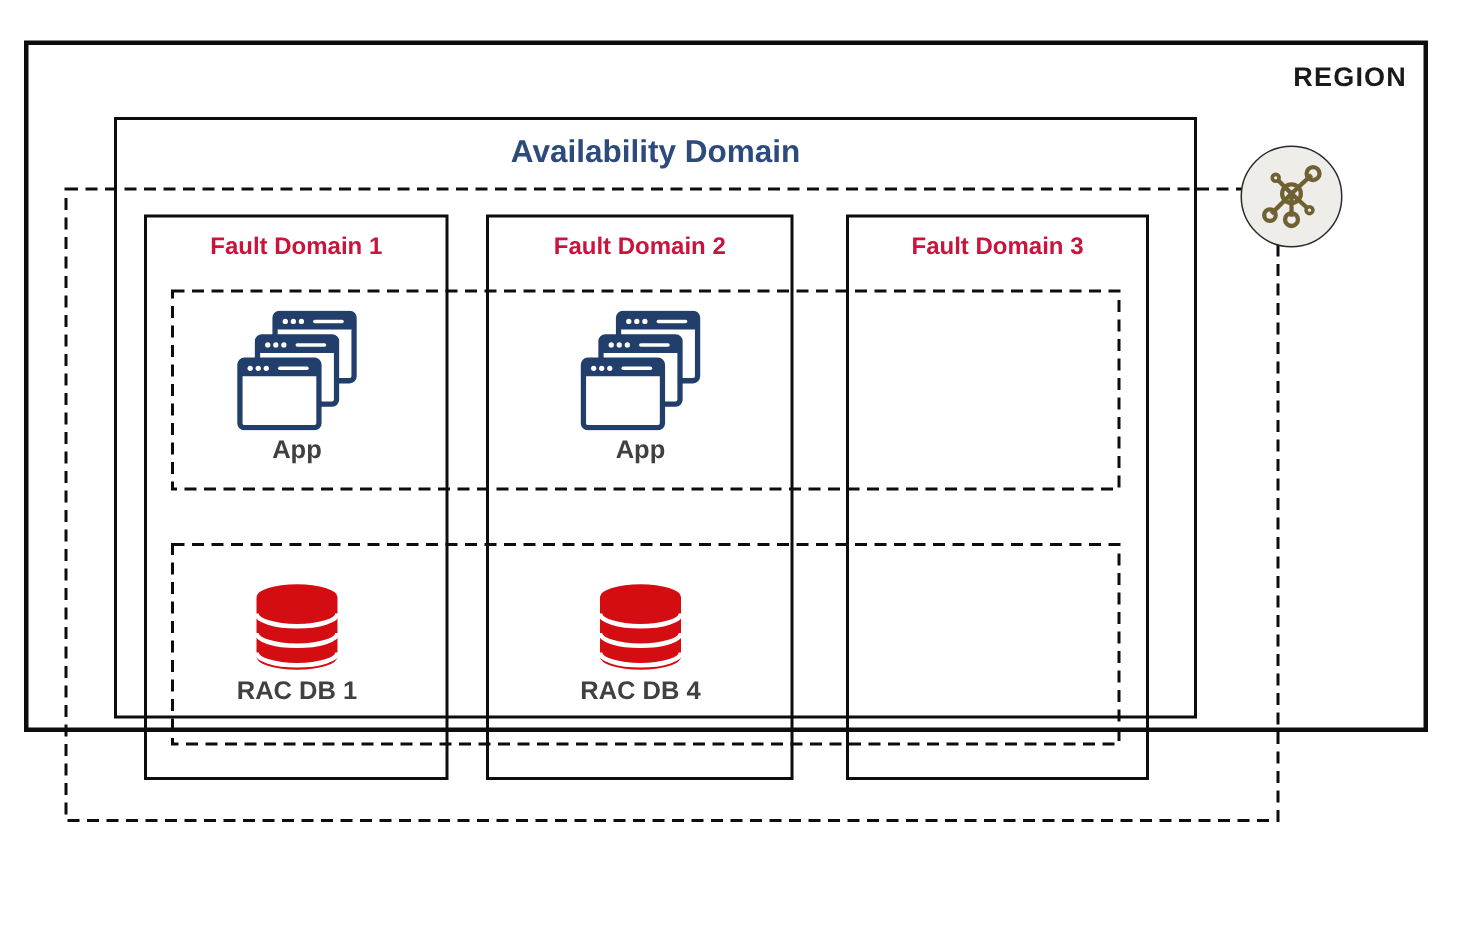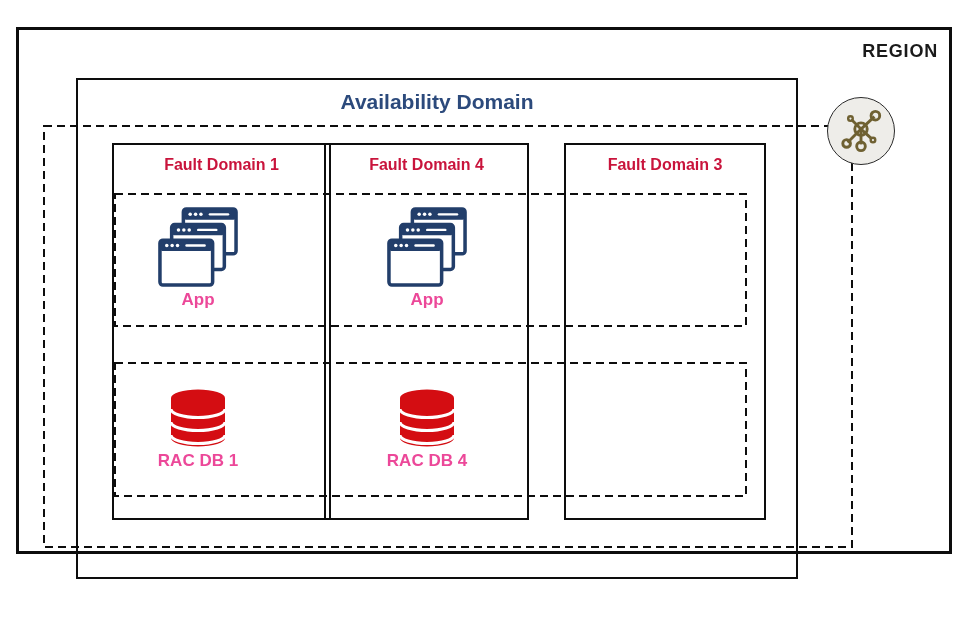--- a/index.html
+++ b/index.html
@@ -14,36 +14,36 @@
     width: 971px;
     height: 629px;
     background: #ffffff;
     overflow: hidden;
   }
   .abs { position: absolute; }
 
   
   .region-box {
     left: 16px; top: 27px;
-    width: 936px; height: 527px;
+    width: 936px; height: 461px;
     border: 3px solid #0d0d0d;
   }
   .region-label {
     position: absolute;
     top: 11px; right: 11px;
     font-size: 18px;
     font-weight: 700;
     letter-spacing: 0.8px;
     color: #1a1a1a;
   }
 
   
   .ad-box {
     left: 76px; top: 78px;
-    width: 722px; height: 501px;
+    width: 722px; height: 401px;
     border: 2px solid #0d0d0d;
   }
   .ad-title {
     margin-top: 10px;
     text-align: center;
     font-size: 21px;
     font-weight: 700;
     color: #2c4a7c;
   }
 
@@ -54,41 +54,41 @@
     pointer-events: none;
   }
 
   
   .fd-box {
     top: 143px;
     height: 377px;
     border: 2px solid #0d0d0d;
     background: transparent;
   }
-  .fd-1 { left: 112px;  width: 219px; }
+  .fd-1 { left: 96px;  width: 203px; }
   .fd-2 { left: 324px; width: 205px; }
   .fd-3 { left: 564px; width: 202px; }
   .fd-label {
     margin-top: 11px;
     text-align: center;
     font-size: 16px;
     font-weight: 700;
     color: #c9143c;
   }
 
   
   .item-group {
     display: flex;
     flex-direction: column;
     align-items: center;
   }
   .item-caption {
     font-size: 17px;
     font-weight: 700;
-    color: #ec4899;
+    color: #404040;
     margin-top: 3px;
     white-space: nowrap;
   }
   .app-1 { left: 155px; top: 207px; width: 86px; }
   .app-2 { left: 384px; top: 207px; width: 86px; }
   .db-1  { left: 138px; top: 388px; width: 120px; text-align: right; }
   .db-2  { left: 367px; top: 388px; width: 120px; }
 
   
   .net-circle {
@@ -118,21 +118,21 @@
   <svg class="abs dash-overlay" viewBox="0 0 971 629">
     <rect x="44" y="126" width="808" height="421" fill="none" stroke="#0d0d0d" stroke-width="2" stroke-dasharray="8 5"></rect>
     <rect x="115" y="194" width="631" height="132" fill="none" stroke="#0d0d0d" stroke-width="2" stroke-dasharray="8 5"></rect>
     <rect x="115" y="363" width="631" height="133" fill="none" stroke="#0d0d0d" stroke-width="2" stroke-dasharray="8 5"></rect>
   </svg>
 
   <div class="abs fd-box fd-1">
     <div class="fd-label">Fault Domain 1</div>
   </div>
   <div class="abs fd-box fd-2">
-    <div class="fd-label">Fault Domain 4</div>
+    <div class="fd-label">Fault Domain 2</div>
   </div>
   <div class="abs fd-box fd-3">
     <div class="fd-label">Fault Domain 3</div>
   </div>
 
   <div class="abs item-group app-1">
     <svg width="82" height="80" viewBox="0 0 82 82">
       <g stroke="#223e6a" stroke-width="3.6" fill="#ffffff">
         <rect x="26" y="2" width="54" height="46" rx="3"></rect>
         <rect x="14" y="18" width="54" height="46" rx="3"></rect>

